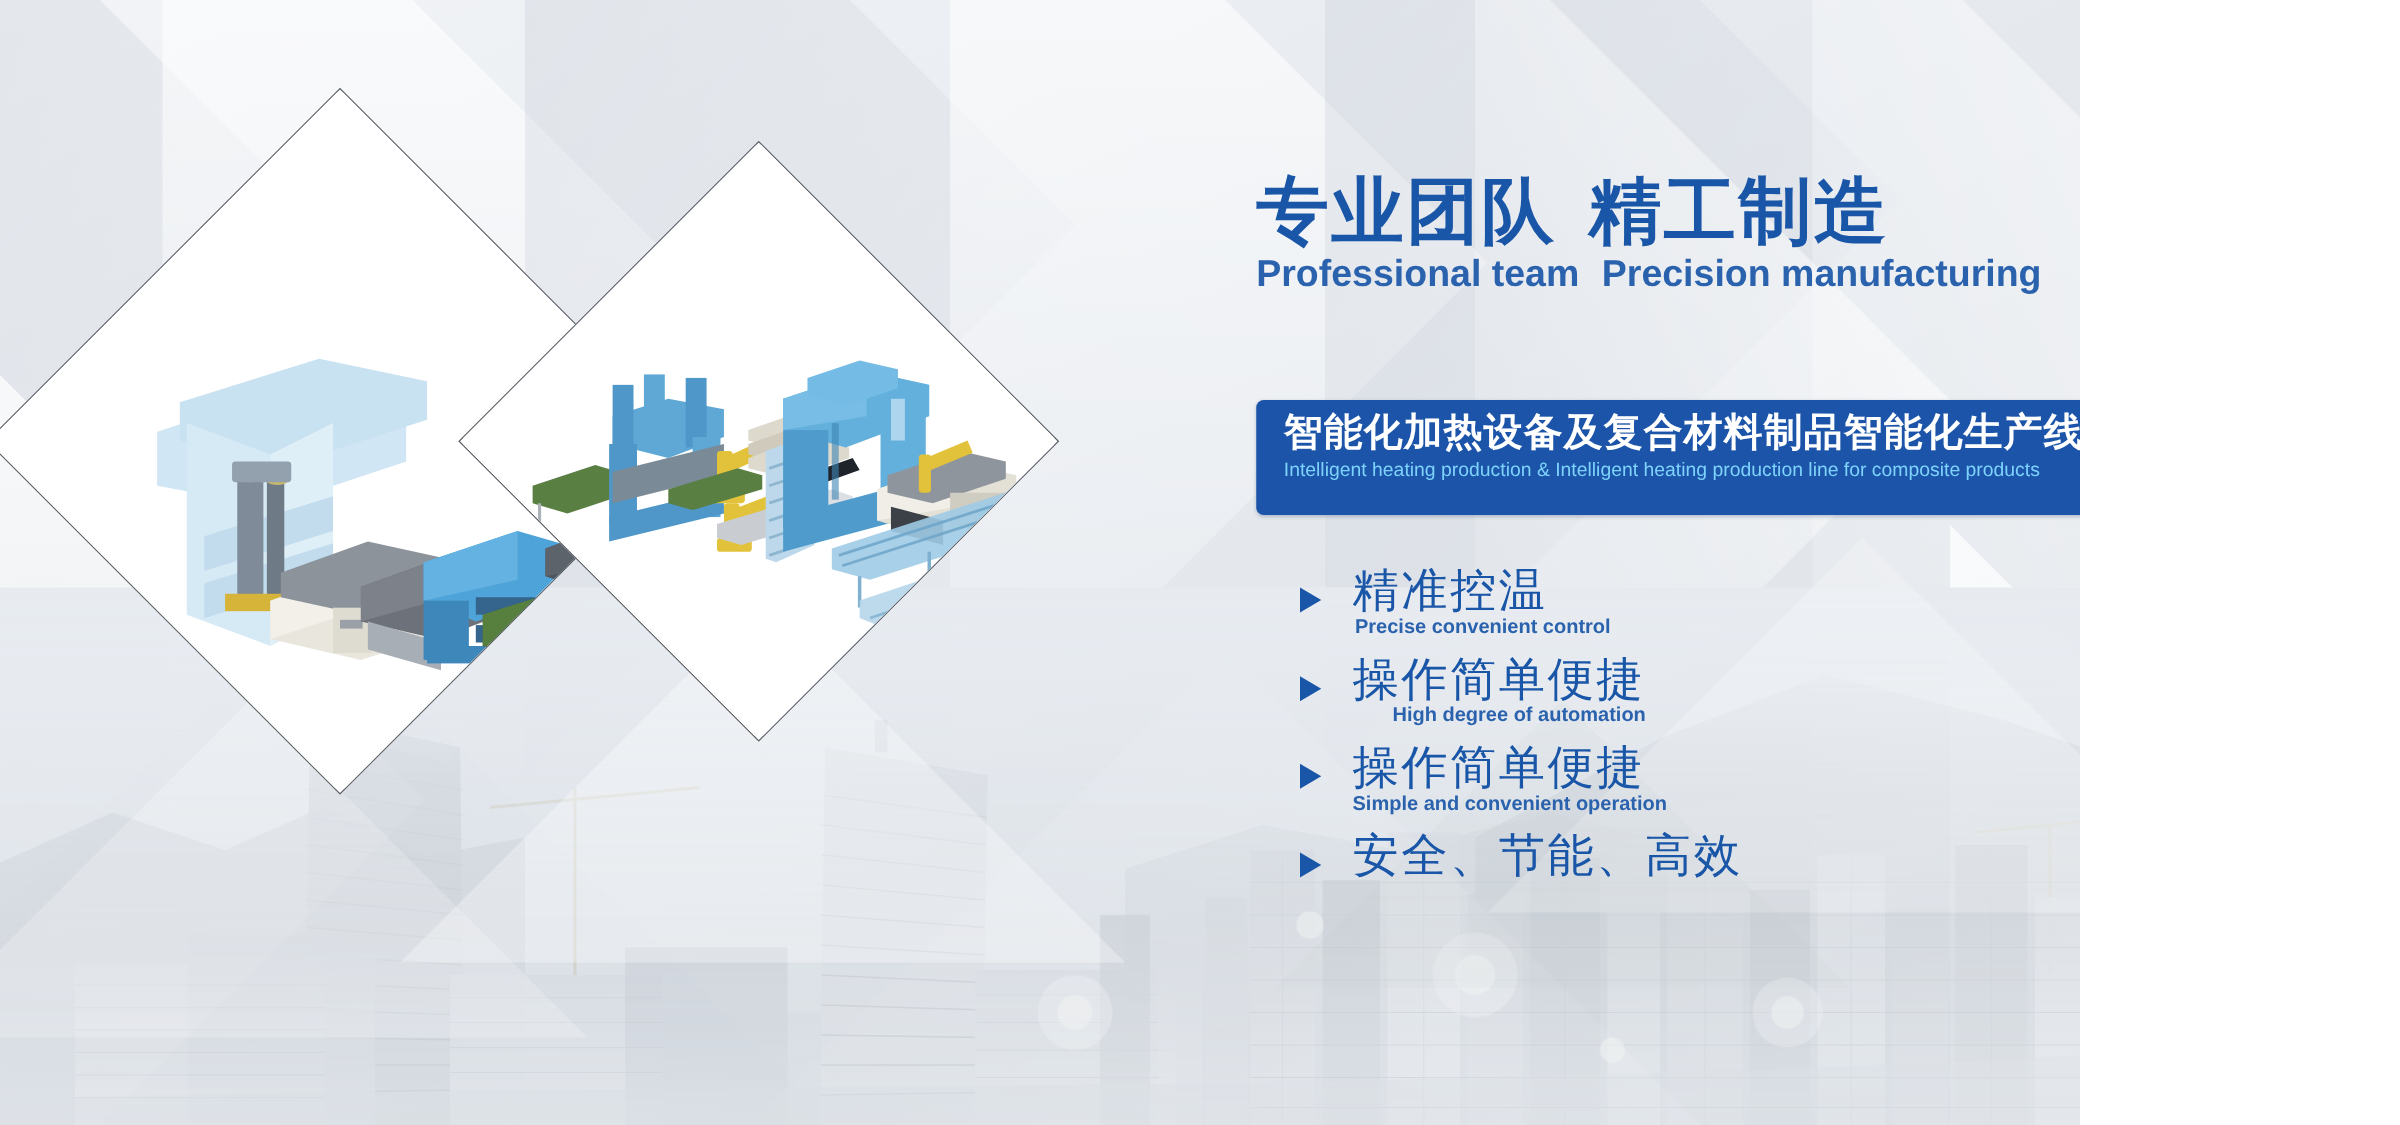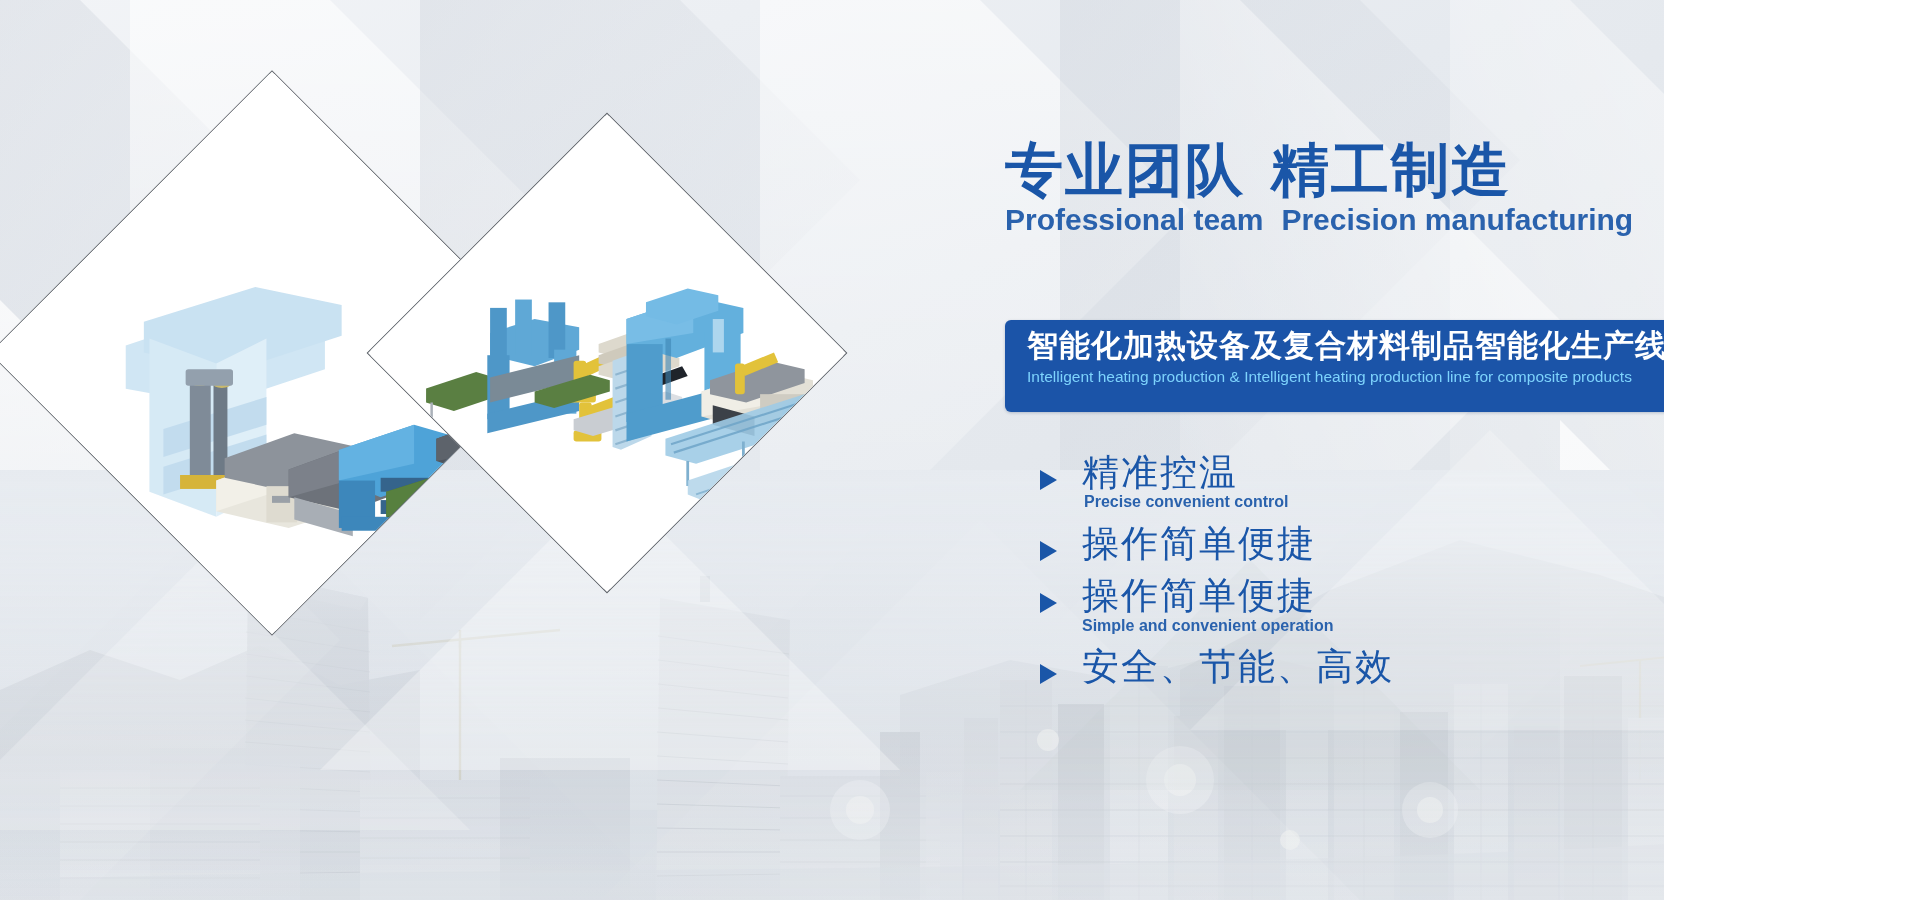--- a/index.html
+++ b/index.html
@@ -589,20 +589,21 @@
     </div>
 
     <div class="feature">
       <span class="bullet-icon">
         <svg width="20" height="24" viewBox="0 0 20 24">
             <polygon points="2,2 19,12 2,22" fill="#1a56a8"></polygon>
           </svg>
       </span>
       <span class="feature-text">
         <div class="feat-cn">操作简单便捷</div>
+        <div class="feat-en indent-b">High degree of automation</div>
       </span>
     </div>
 
     <div class="feature">
       <span class="bullet-icon">
         <svg width="20" height="24" viewBox="0 0 20 24">
             <polygon points="2,2 19,12 2,22" fill="#1a56a8"></polygon>
           </svg>
       </span>
       <span class="feature-text">

